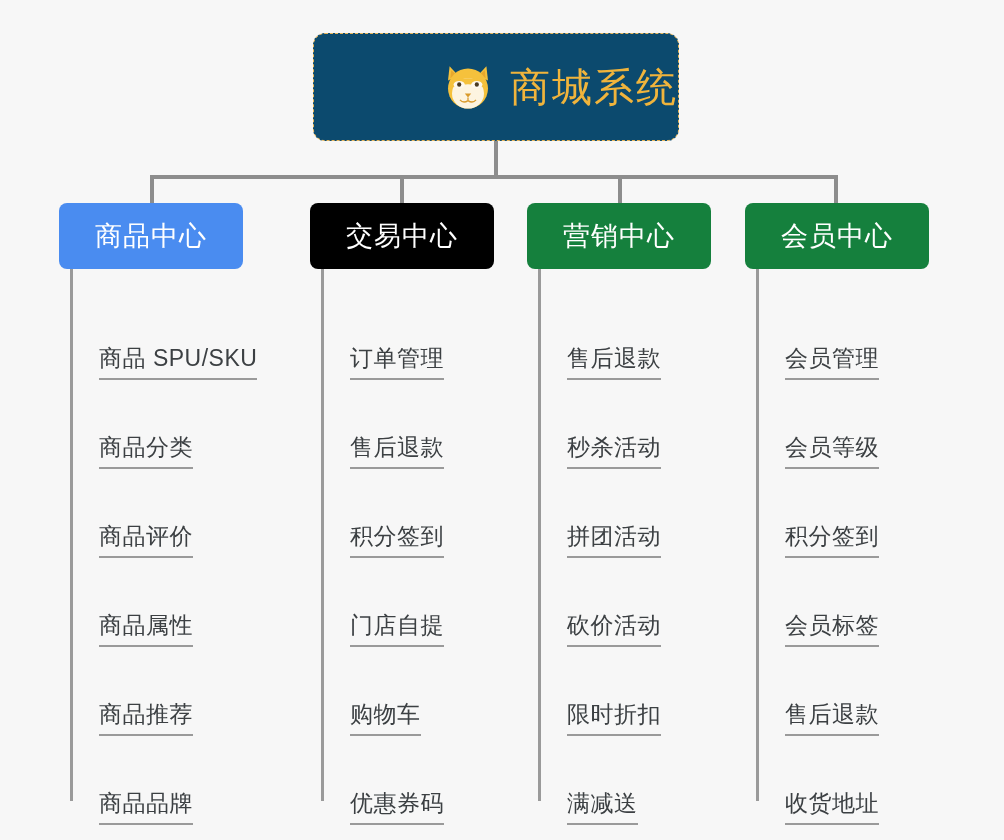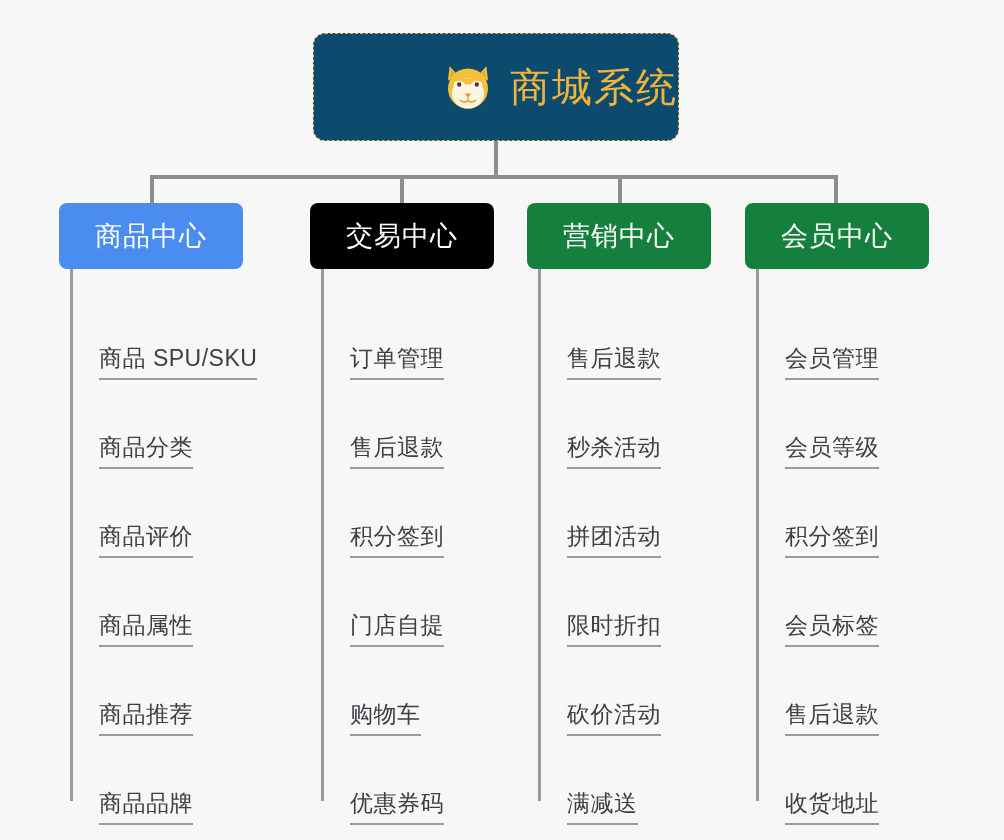--- a/index.html
+++ b/index.html
@@ -212,24 +212,24 @@
       <div class="leaf">
         <span class="leaf-text">售后退款</span>
       </div>
       <div class="leaf">
         <span class="leaf-text">秒杀活动</span>
       </div>
       <div class="leaf">
         <span class="leaf-text">拼团活动</span>
       </div>
       <div class="leaf">
+        <span class="leaf-text">砍价活动</span>
+      </div>
+      <div class="leaf">
         <span class="leaf-text">限时折扣</span>
-      </div>
-      <div class="leaf">
-        <span class="leaf-text">砍价活动</span>
       </div>
       <div class="leaf">
         <span class="leaf-text">满减送</span>
       </div>
     </div>
   </div>
 
   <div class="column" style="left:745px; width:184px;">
     <div class="cat-box" style="background:#15803d;">
       <span>会员中心</span>

